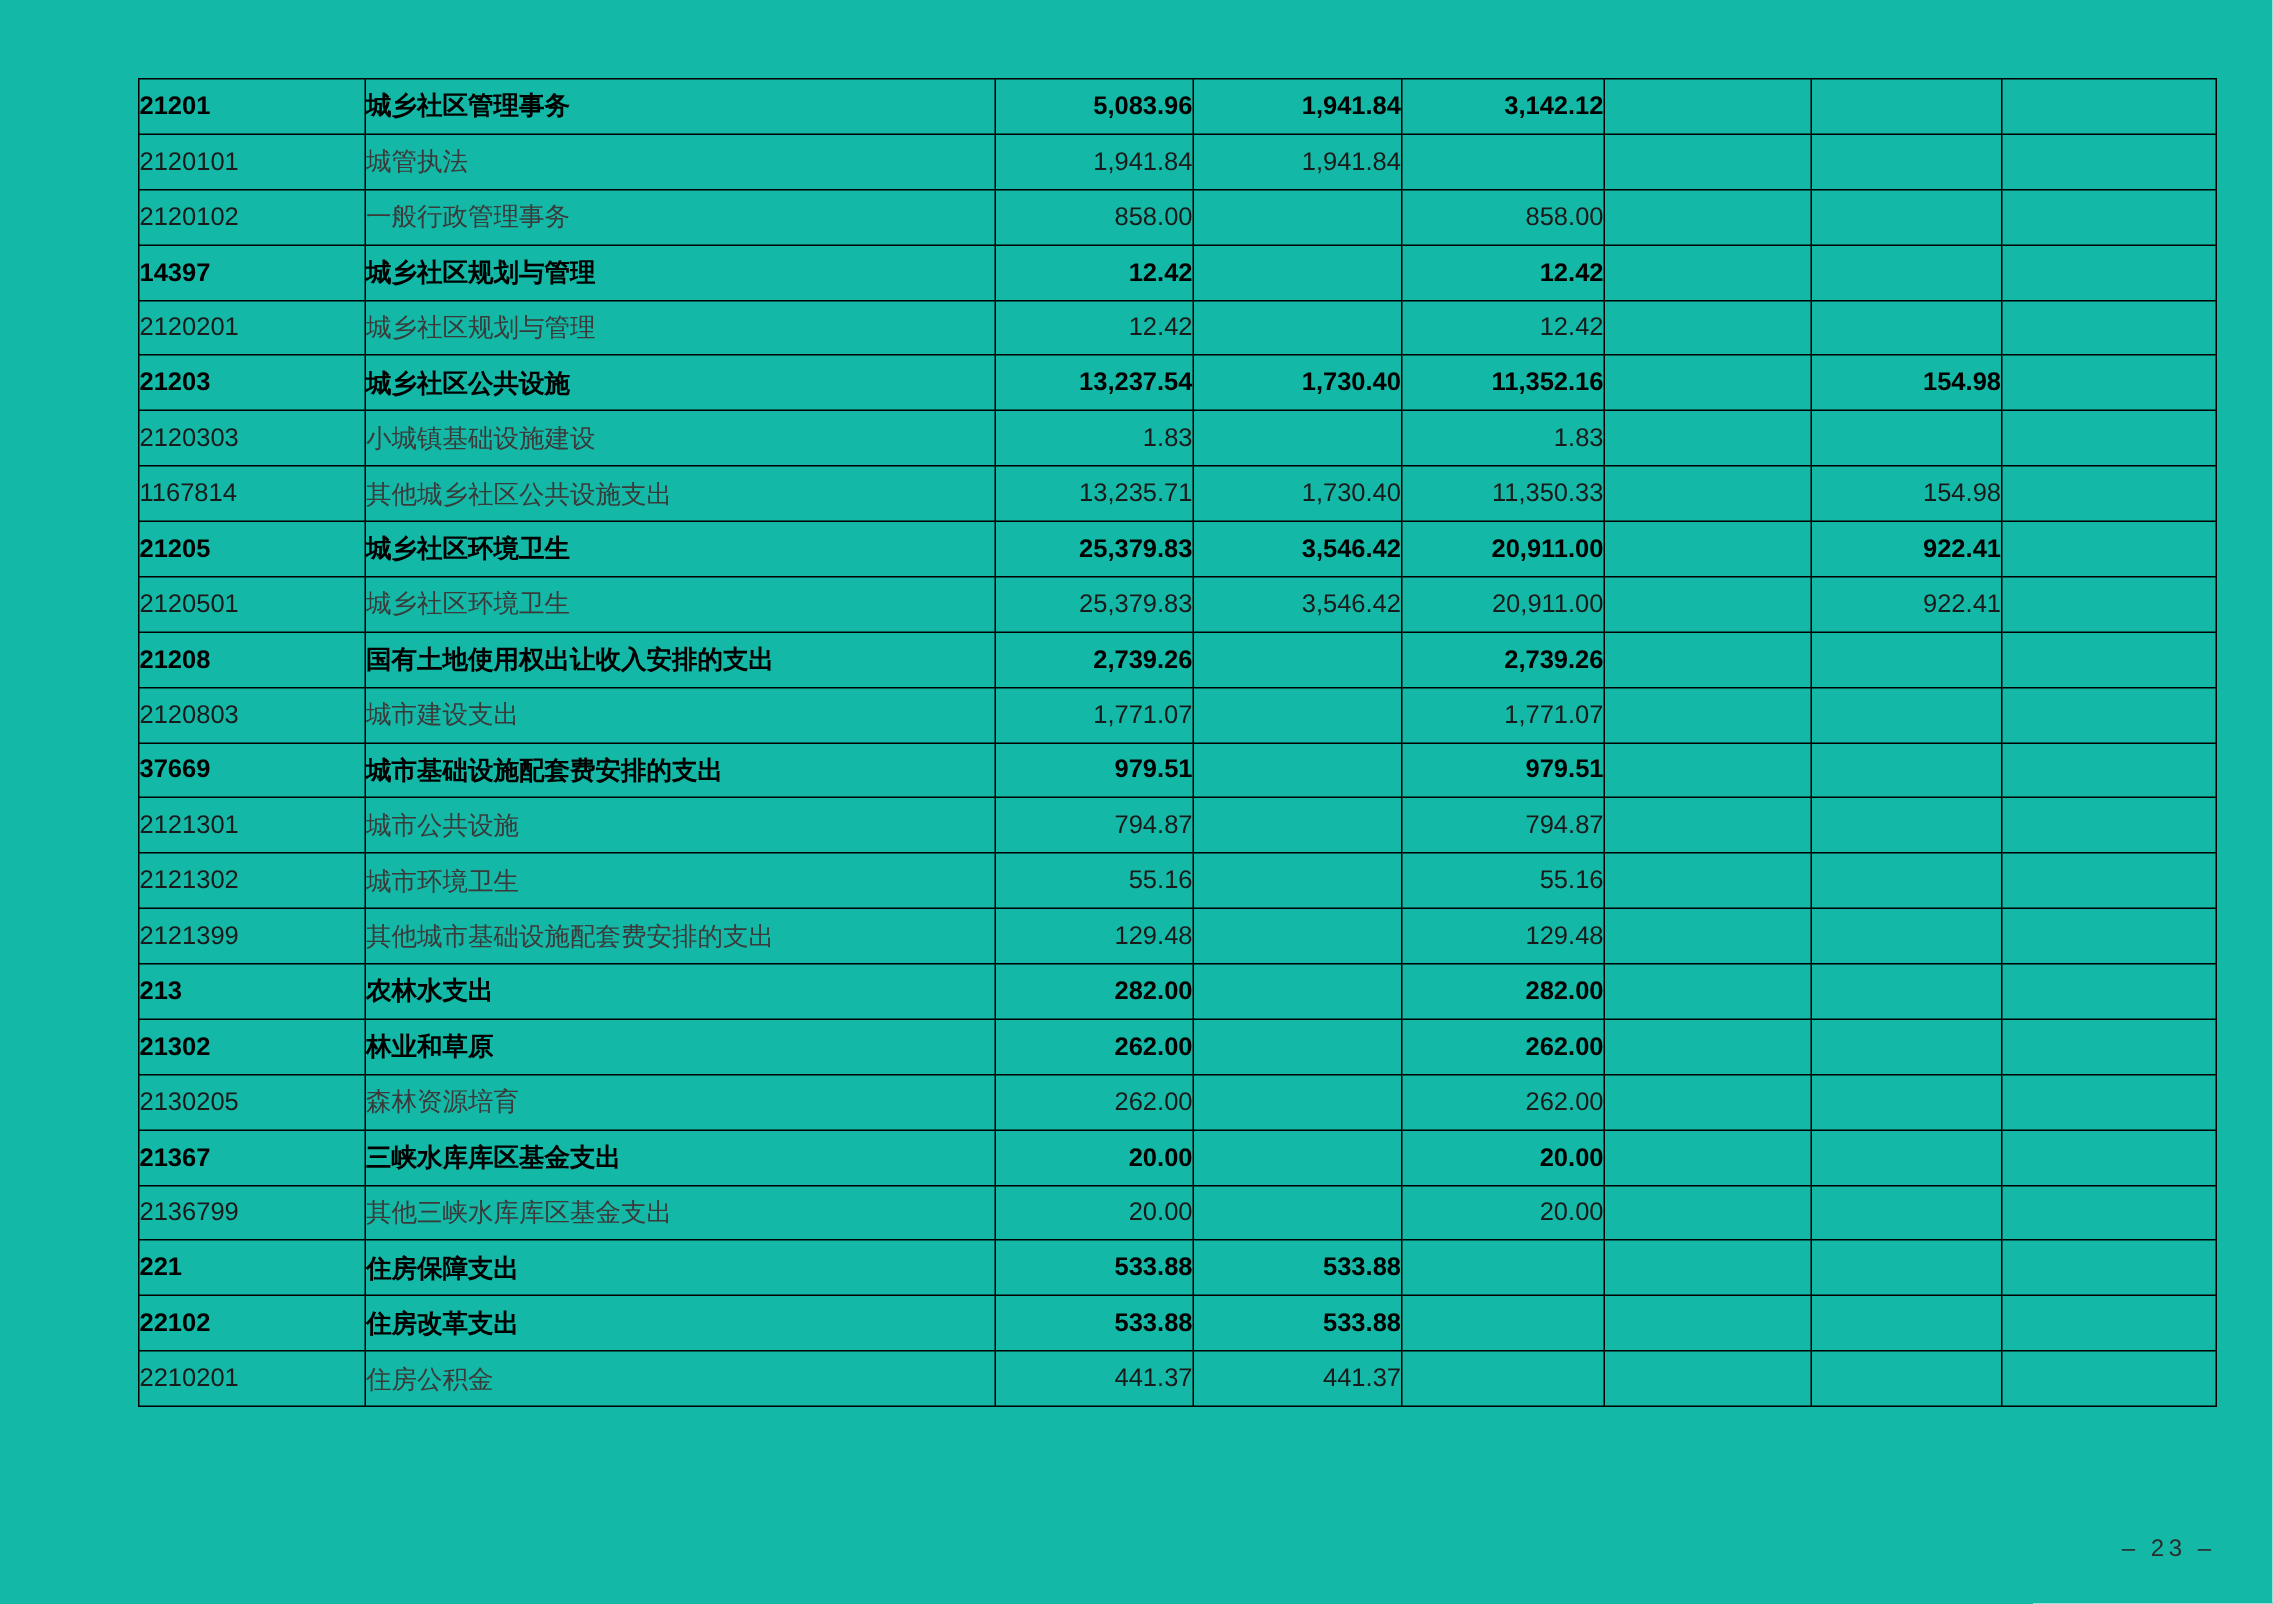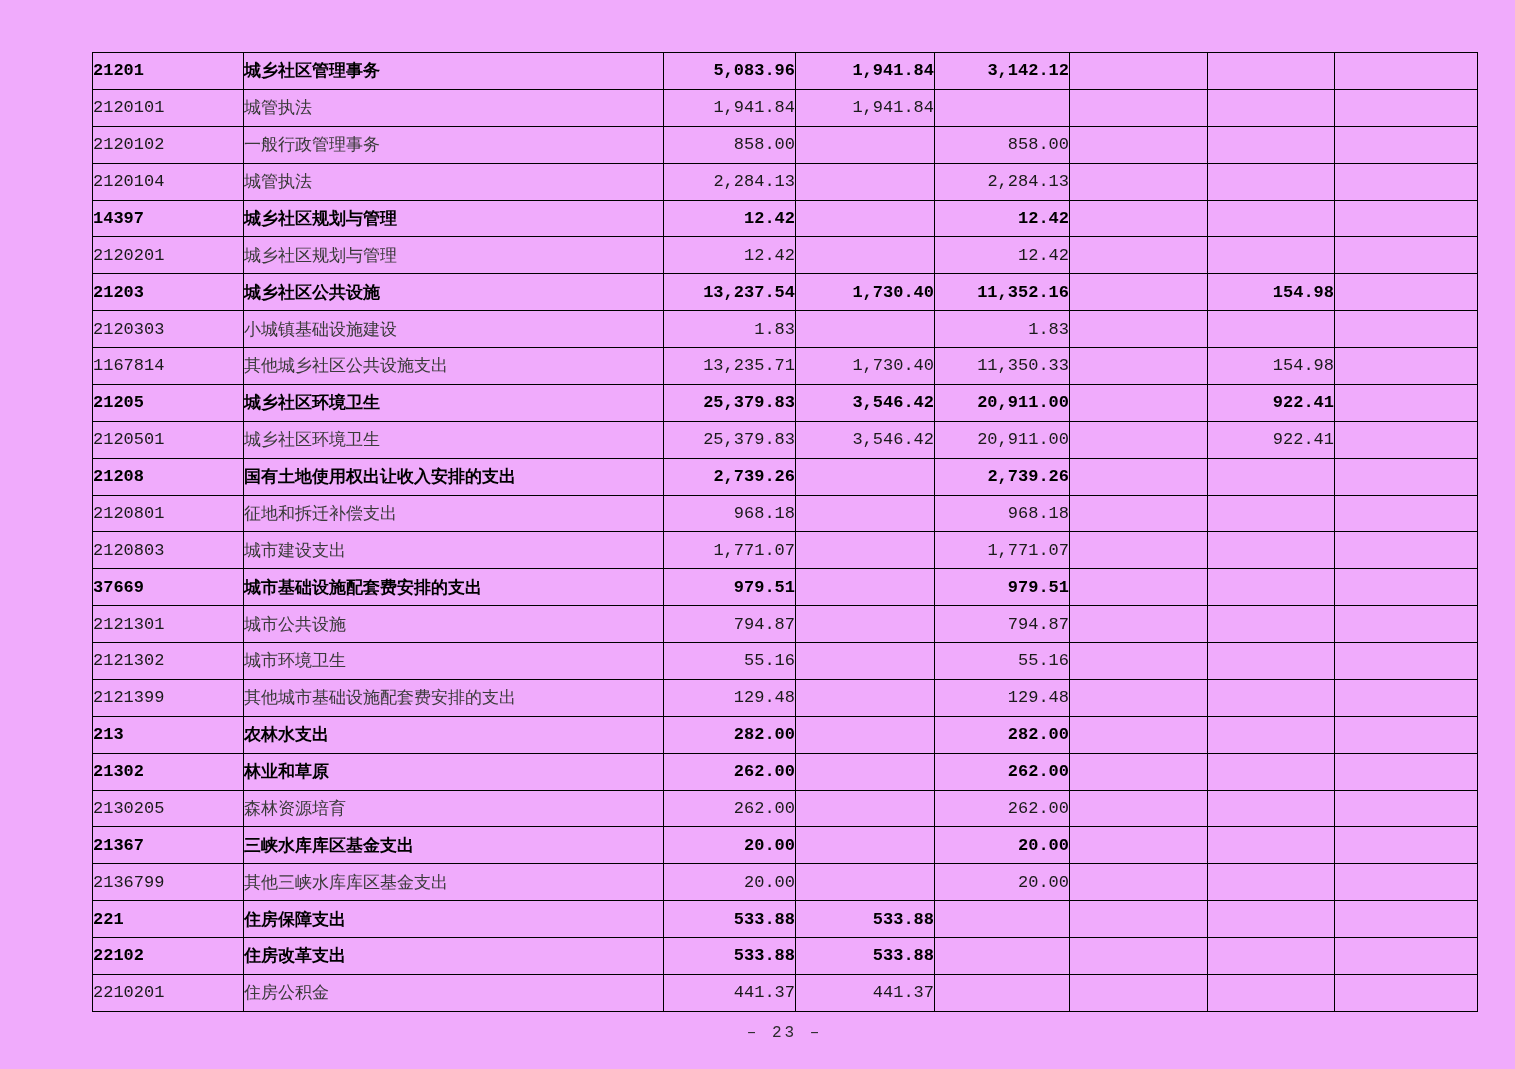--- a/index.html
+++ b/index.html
@@ -4,23 +4,23 @@
 <style>
   html, body {
     margin: 0;
     padding: 0;
     background: #ffffff;
   }
   .page {
     position: relative;
     width: 1515px;
     height: 1069px;
-    background: #f0abfc;
+    background: #14b8a6;
     overflow: hidden;
-    font-family: Liberation Mono, monospace;
+    font-family: Liberation Sans, sans-serif;
     color: #000;
   }
   table.budget-table {
     position: absolute;
     left: 92px;
     top: 52px;
     width: 1385px;
     border-collapse: collapse;
     table-layout: fixed;
   }
@@ -50,21 +50,21 @@
   }
   tr.bold td {
     font-weight: bold;
     color: #000;
   }
   .footer {
     position: absolute;
     left: 92px;
     top: 1024px;
     width: 1385px;
-    text-align: center;
+    text-align: right;
     font-size: 16px;
     color: #2b2b2b;
     letter-spacing: 3px;
   }
 </style>
 </head>
 <body>
 
 <div class="page">
   <table class="budget-table">
@@ -102,30 +102,20 @@
         <tr>
           <td class="col-code">2120102</td>
           <td class="col-name">一般行政管理事务</td>
           <td class="col-num">858.00</td>
           <td class="col-num"></td>
           <td class="col-num">858.00</td>
           <td class="col-num"></td>
           <td class="col-num"></td>
           <td class="col-num"></td>
         </tr>
-        <tr>
-          <td class="col-code">2120104</td>
-          <td class="col-name">城管执法</td>
-          <td class="col-num">2,284.13</td>
-          <td class="col-num"></td>
-          <td class="col-num">2,284.13</td>
-          <td class="col-num"></td>
-          <td class="col-num"></td>
-          <td class="col-num"></td>
-        </tr>
         <tr class="bold">
           <td class="col-code">14397</td>
           <td class="col-name">城乡社区规划与管理</td>
           <td class="col-num">12.42</td>
           <td class="col-num"></td>
           <td class="col-num">12.42</td>
           <td class="col-num"></td>
           <td class="col-num"></td>
           <td class="col-num"></td>
         </tr>
@@ -188,30 +178,20 @@
           <td class="col-num"></td>
           <td class="col-num">922.41</td>
           <td class="col-num"></td>
         </tr>
         <tr class="bold">
           <td class="col-code">21208</td>
           <td class="col-name">国有土地使用权出让收入安排的支出</td>
           <td class="col-num">2,739.26</td>
           <td class="col-num"></td>
           <td class="col-num">2,739.26</td>
-          <td class="col-num"></td>
-          <td class="col-num"></td>
-          <td class="col-num"></td>
-        </tr>
-        <tr>
-          <td class="col-code">2120801</td>
-          <td class="col-name">征地和拆迁补偿支出</td>
-          <td class="col-num">968.18</td>
-          <td class="col-num"></td>
-          <td class="col-num">968.18</td>
           <td class="col-num"></td>
           <td class="col-num"></td>
           <td class="col-num"></td>
         </tr>
         <tr>
           <td class="col-code">2120803</td>
           <td class="col-name">城市建设支出</td>
           <td class="col-num">1,771.07</td>
           <td class="col-num"></td>
           <td class="col-num">1,771.07</td>

